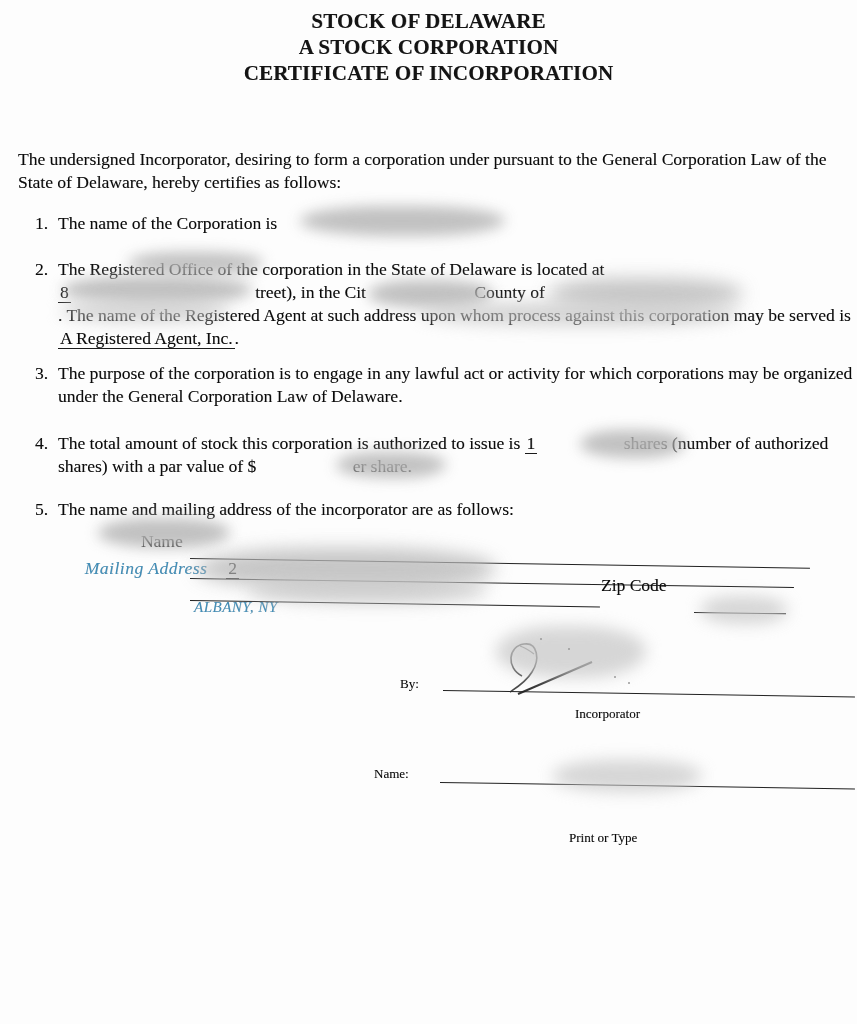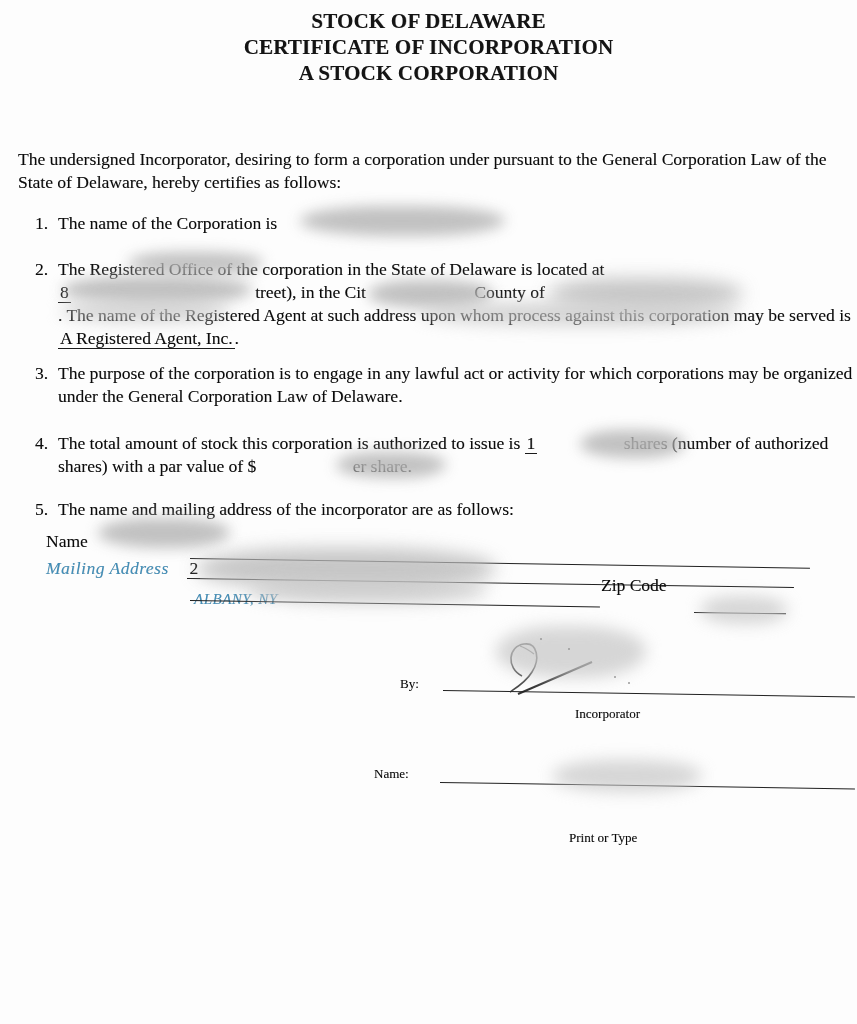--- a/index.html
+++ b/index.html
@@ -88,20 +88,21 @@
   .smudge.light { background: #c9c9c9; filter: blur(8px); opacity: 0.75; }
 
   
   .field-block {
     position: absolute;
     top: 528px;
     left: 46px;
     font-size: 17.5px;
     line-height: 27px;
     text-shadow: 0.35px 0.25px 0.5px rgba(110,110,110,0.5);
+    text-align: center;
   }
   .faded {
     color: #0369a1;
     opacity: 0.75;
     letter-spacing: 0.5px;
     font-style: italic;
   }
 
   .rule {
     position: absolute;
@@ -145,22 +146,22 @@
     border-radius: 50%;
   }
 </style>
 </head>
 <body>
 
 <div class="page">
 
   <div class="title-block">
     <div class="title-line">STOCK OF DELAWARE</div>
+    <div class="title-line">A STOCK CORPORATION</div>
     <div class="title-line">CERTIFICATE OF INCORPORATION</div>
-    <div class="title-line">A STOCK CORPORATION</div>
   </div>
 
   <div class="intro">The undersigned Incorporator, desiring to form a corporation under pursuant to the General Corporation Law of the State of Delaware, hereby certifies as follows:</div>
 
   <div class="item i1">
     <span class="num">1.</span>
     <span class="txt">The name of the Corporation is</span>
   </div>
   <div class="smudge" style="top:206px;left:300px;width:205px;height:30px;"></div>
 
@@ -206,21 +207,21 @@
 
   <div class="field-block">
     <div>
       <span>Name</span>
     </div>
     <div>
       <span class="faded">Mailing Address</span>
       <span style="display:inline-block;width:10px;"></span>
       <span class="uline">2</span>
     </div>
-    <div class="faded" style="margin-left:148px;margin-top:4px;font-size:15px;">ALBANY, NY</div>
+    <div class="faded" style="margin-left:148px;margin-top:12px;font-size:15px;">ALBANY, NY</div>
   </div>
 
   <div class="rule" style="top:558px;left:190px;width:620px;transform:rotate(0.9deg);"></div>
   <div class="rule" style="top:578px;left:190px;width:604px;transform:rotate(0.85deg);"></div>
   <div class="rule" style="top:600px;left:190px;width:410px;transform:rotate(0.9deg);"></div>
 
   <span class="zip-label">Zip Code</span>
   <div class="rule" style="top:612px;left:694px;width:92px;transform:rotate(0.8deg);"></div>
 
   <div class="smudge" style="top:518px;left:98px;width:132px;height:30px;"></div>

